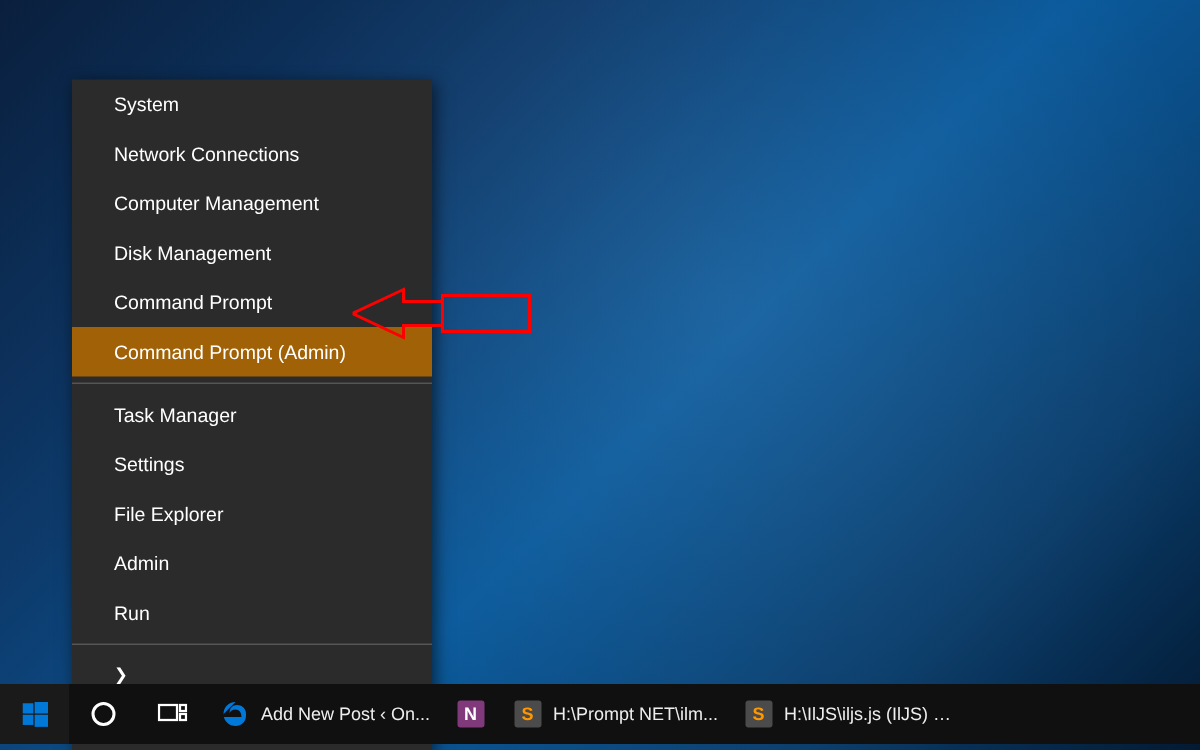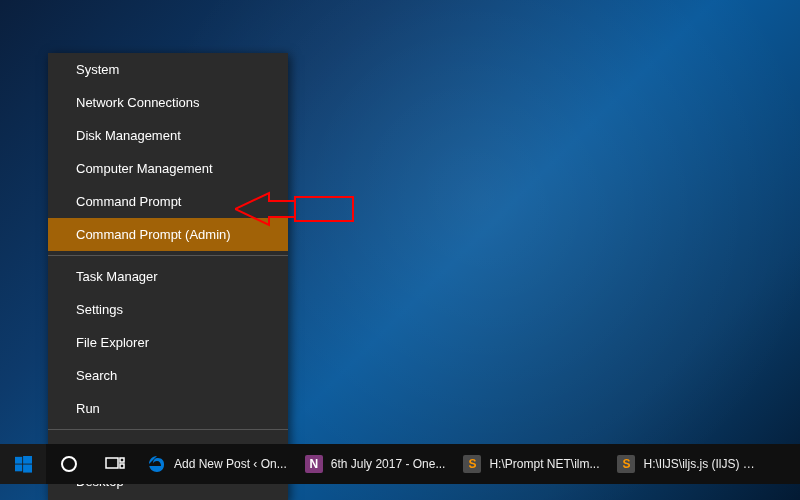--- a/index.html
+++ b/index.html
@@ -54,21 +54,21 @@
   .arrow-callout {
     position: absolute;
     left: 235px;
     top: 189px;
     pointer-events: none;
   }
 
   
   .taskbar {
     position: absolute;
-    left: 0; right: 0; bottom: 16px;
+    left: 0; right: 0; bottom: 4px;
     height: 40px;
     background: #101010;
     display: flex;
     align-items: center;
   }
   .taskbar-btn {
     height: 100%;
     display: flex;
     align-items: center;
     padding: 0 8px;
@@ -106,43 +106,43 @@
 <div class="desktop-overlay"></div>
 
 <div class="context-menu" id="context-menu">
     <div class="menu-item">
       <span>System</span>
     </div>
     <div class="menu-item">
       <span>Network Connections</span>
     </div>
     <div class="menu-item">
+      <span>Computer Management</span>
+    </div>
+    <div class="menu-item">
       <span>Disk Management</span>
-    </div>
-    <div class="menu-item">
-      <span>Computer Management</span>
     </div>
     <div class="menu-item">
       <span>Command Prompt</span>
     </div>
     <div class="menu-item hovered">
       <span>Command Prompt (Admin)</span>
     </div>
     <div class="separator"></div>
     <div class="menu-item">
       <span>Task Manager</span>
     </div>
     <div class="menu-item">
       <span>Settings</span>
     </div>
     <div class="menu-item">
       <span>File Explorer</span>
     </div>
     <div class="menu-item">
-      <span>Search</span>
+      <span>Admin</span>
     </div>
     <div class="menu-item">
       <span>Run</span>
     </div>
     <div class="separator"></div>
     <div class="menu-item">
       <span class="chevron">❯</span>
     </div>
     <div class="menu-item">
       <span>Desktop</span>
@@ -181,21 +181,20 @@
           <svg width="20" height="20" viewBox="0 0 20 20">
             <path d="M10 2 C5 2 2 6 2 10 C2 11 2.1 11.5 2.3 12 L14 12 C14 9 12.5 7 10 7 C8 7 6.5 8 6 9.5 C6 6 8 4 11 4 C15 4 17 7 17 10 L17 11 C17 15 14 18 10 18 C6 18 2 15 2 10" fill="#0078d7"></path>
           </svg>
         </span>
         <span class="taskbar-label">Add New Post ‹ On...</span>
       </div>
       <div class="taskbar-btn">
         <span class="tb-icon-wrap">
           <span class="icon-tile" style="background: rgb(128, 57, 123); color: rgb(255, 255, 255);">N</span>
         </span>
-        <span class="taskbar-label">6th July 2017 - One...</span>
       </div>
       <div class="taskbar-btn">
         <span class="tb-icon-wrap">
           <span class="icon-tile" style="background: rgb(75, 75, 75); color: rgb(255, 152, 0);">S</span>
         </span>
         <span class="taskbar-label">H:\Prompt NET\ilm...</span>
       </div>
       <div class="taskbar-btn">
         <span class="tb-icon-wrap">
           <span class="icon-tile" style="background: rgb(75, 75, 75); color: rgb(255, 152, 0);">S</span>

